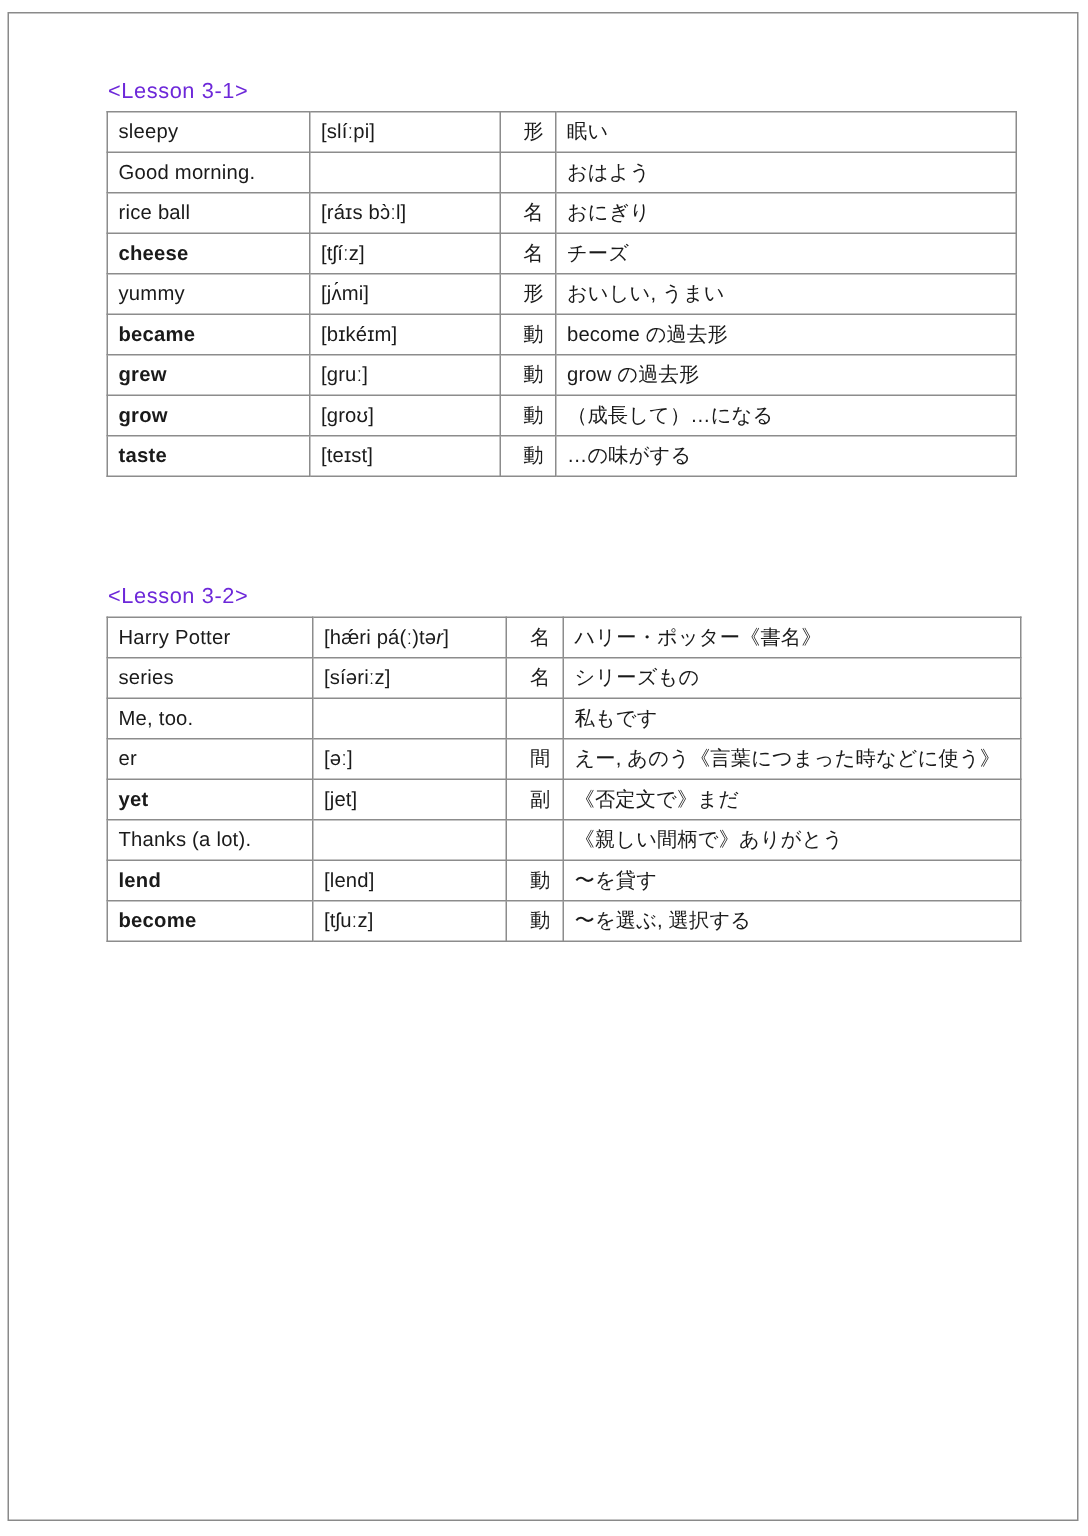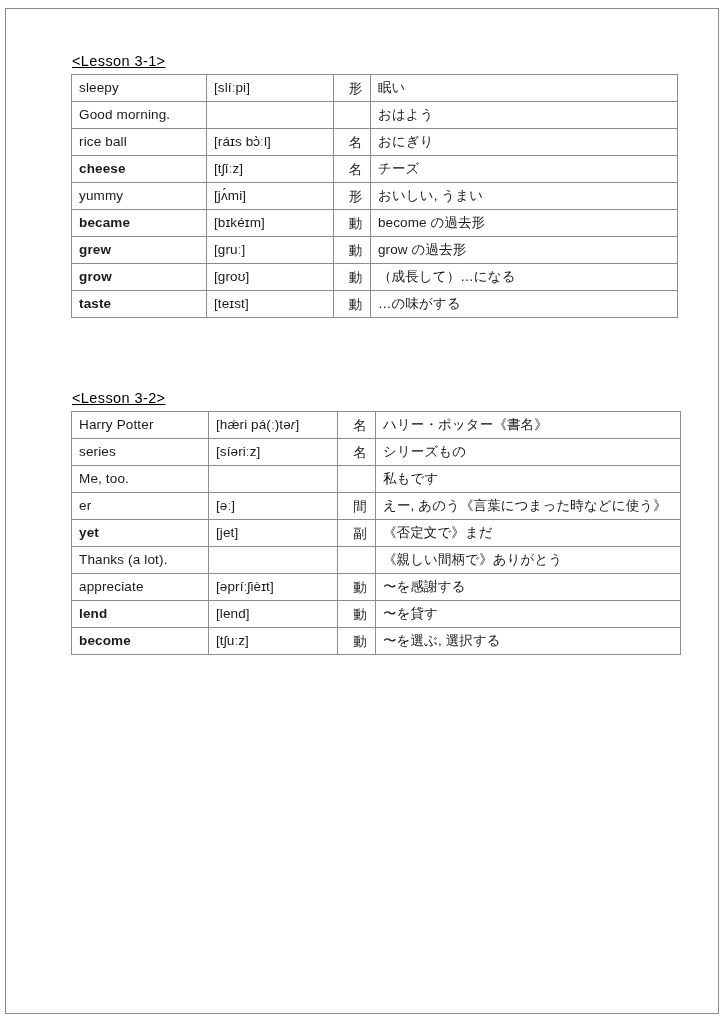--- a/index.html
+++ b/index.html
@@ -27,25 +27,24 @@
   }
 
   .section {
     position: absolute;
     left: 65px;
   }
 
   .section-title {
     font-size: 14.5px;
     letter-spacing: 0.4px;
-    color: #000000;
+    color: #6d28d9;
     margin: 0 0 5px 1px;
     white-space: nowrap;
     font-weight: normal;
-    text-decoration: underline;
   }
 
   table.vocab {
     border-collapse: collapse;
     table-layout: fixed;
     border: 1px solid #4a4a4a;
   }
 
   table.vocab td {
     border: 1px solid #8c8c8c;
@@ -176,26 +175,20 @@
             <td class="c-pos">副</td>
             <td class="c-meaning">《否定文で》まだ</td>
           </tr>
           <tr>
             <td class="c-word">Thanks (a lot).</td>
             <td class="c-phonetic"></td>
             <td class="c-pos"></td>
             <td class="c-meaning">《親しい間柄で》ありがとう</td>
           </tr>
           <tr>
-            <td class="c-word">appreciate</td>
-            <td class="c-phonetic">[əpríːʃièɪt]</td>
-            <td class="c-pos">動</td>
-            <td class="c-meaning">〜を感謝する</td>
-          </tr>
-          <tr>
             <td class="c-word bold">lend</td>
             <td class="c-phonetic">[lend]</td>
             <td class="c-pos">動</td>
             <td class="c-meaning">〜を貸す</td>
           </tr>
           <tr>
             <td class="c-word bold">become</td>
             <td class="c-phonetic">[tʃuːz]</td>
             <td class="c-pos">動</td>
             <td class="c-meaning">〜を選ぶ, 選択する</td>

